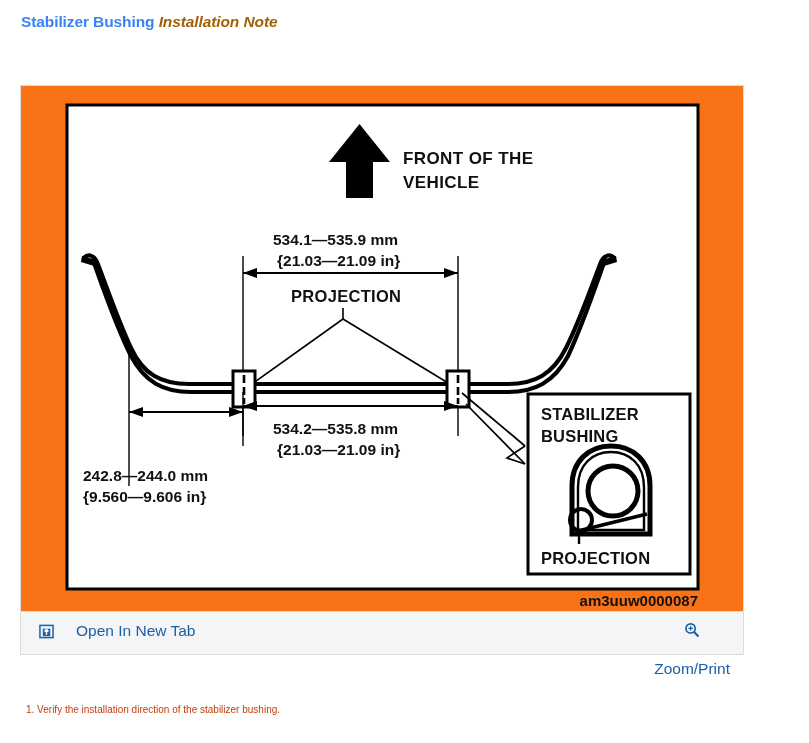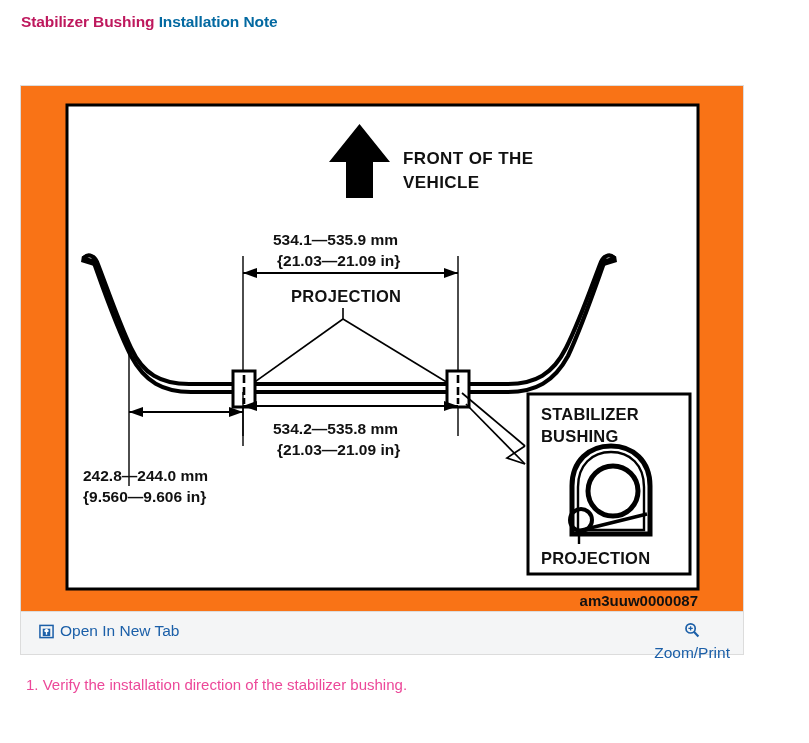--- a/index.html
+++ b/index.html
@@ -19,22 +19,22 @@
   
   #page-title {
     position: absolute;
     left: 21px;
     top: 13px;
     font-size: 15.5px;
     font-weight: bold;
     letter-spacing: -0.1px;
     white-space: nowrap;
   }
-  #page-title .link-part { color: #be185d; margin-top: 36px; }
-  #page-title .plain-part { color: #0369a1; }
+  #page-title .link-part { color: #3b82f6; margin-top: 36px; }
+  #page-title .plain-part { color: #a16207; font-style: italic; }
 
   
   #figure-card {
     position: absolute;
     left: 20px;
     top: 85px;
     width: 724px;
     height: 570px;
     background: #f97316;
     border: 1px solid #dcdcdc;
@@ -61,38 +61,38 @@
     height: 43px;
     background: #f4f5f6;
     border-top: 1px solid #dcdcdc;
     box-sizing: border-box;
   }
   .toolbar-link {
     position: absolute;
     top: 10px;
     display: flex;
     align-items: center;
-    gap: 6px;
+    gap: 22px;
     color: #1b5fa8;
     font-size: 15.5px;
     text-decoration: none;
     cursor: pointer;
     white-space: nowrap;
   }
   #open-new-tab-link { left: 18px; }
   #zoom-print-link { right: 13px; flex-direction: column; }
   .toolbar-icon { display: block; }
 
   
   #step-list {
     position: absolute;
     left: 26px;
-    top: 676px;
-    font-size: 15px;
-    color: #ec4899;
+    top: 704px;
+    font-size: 10px;
+    color: #c2410c;
     white-space: nowrap;
   }
 </style>
 </head>
 <body>
 
 <div id="page-title">
   <span class="link-part">Stabilizer Bushing</span><span class="plain-part"> Installation Note</span>
 </div>
 

